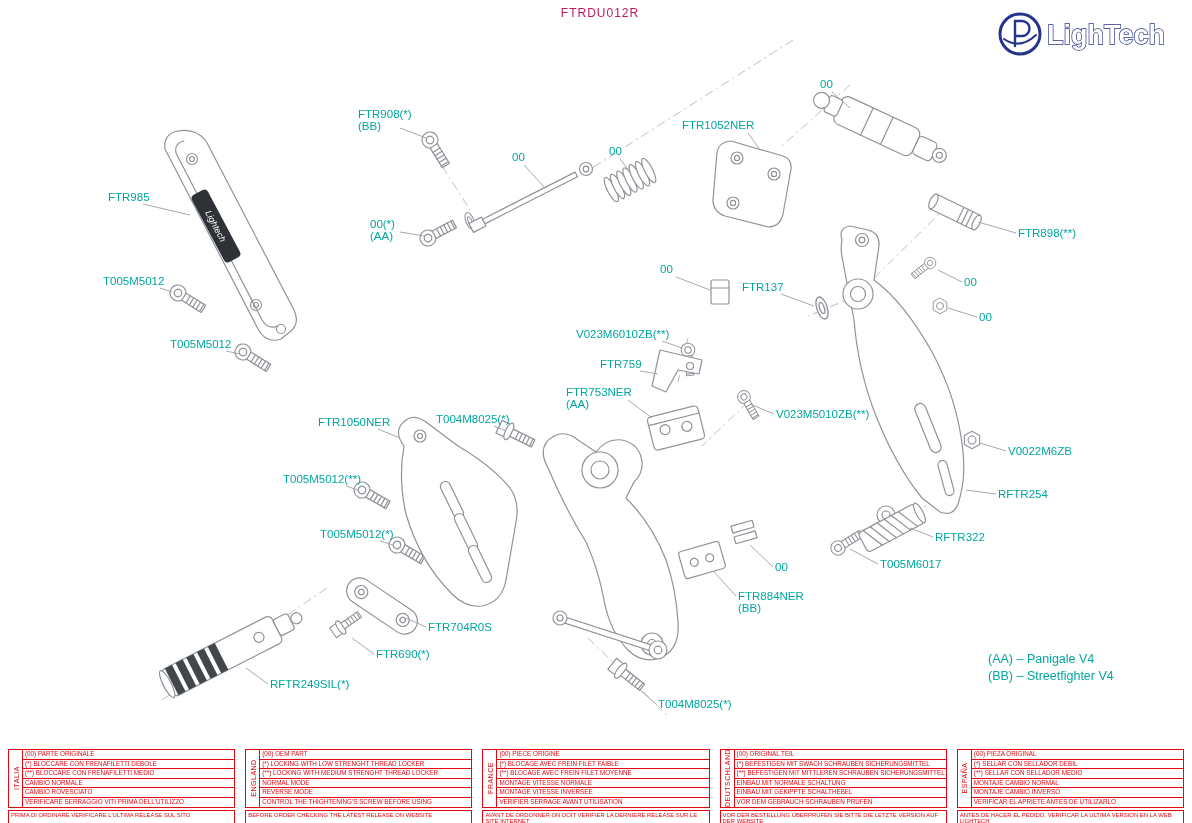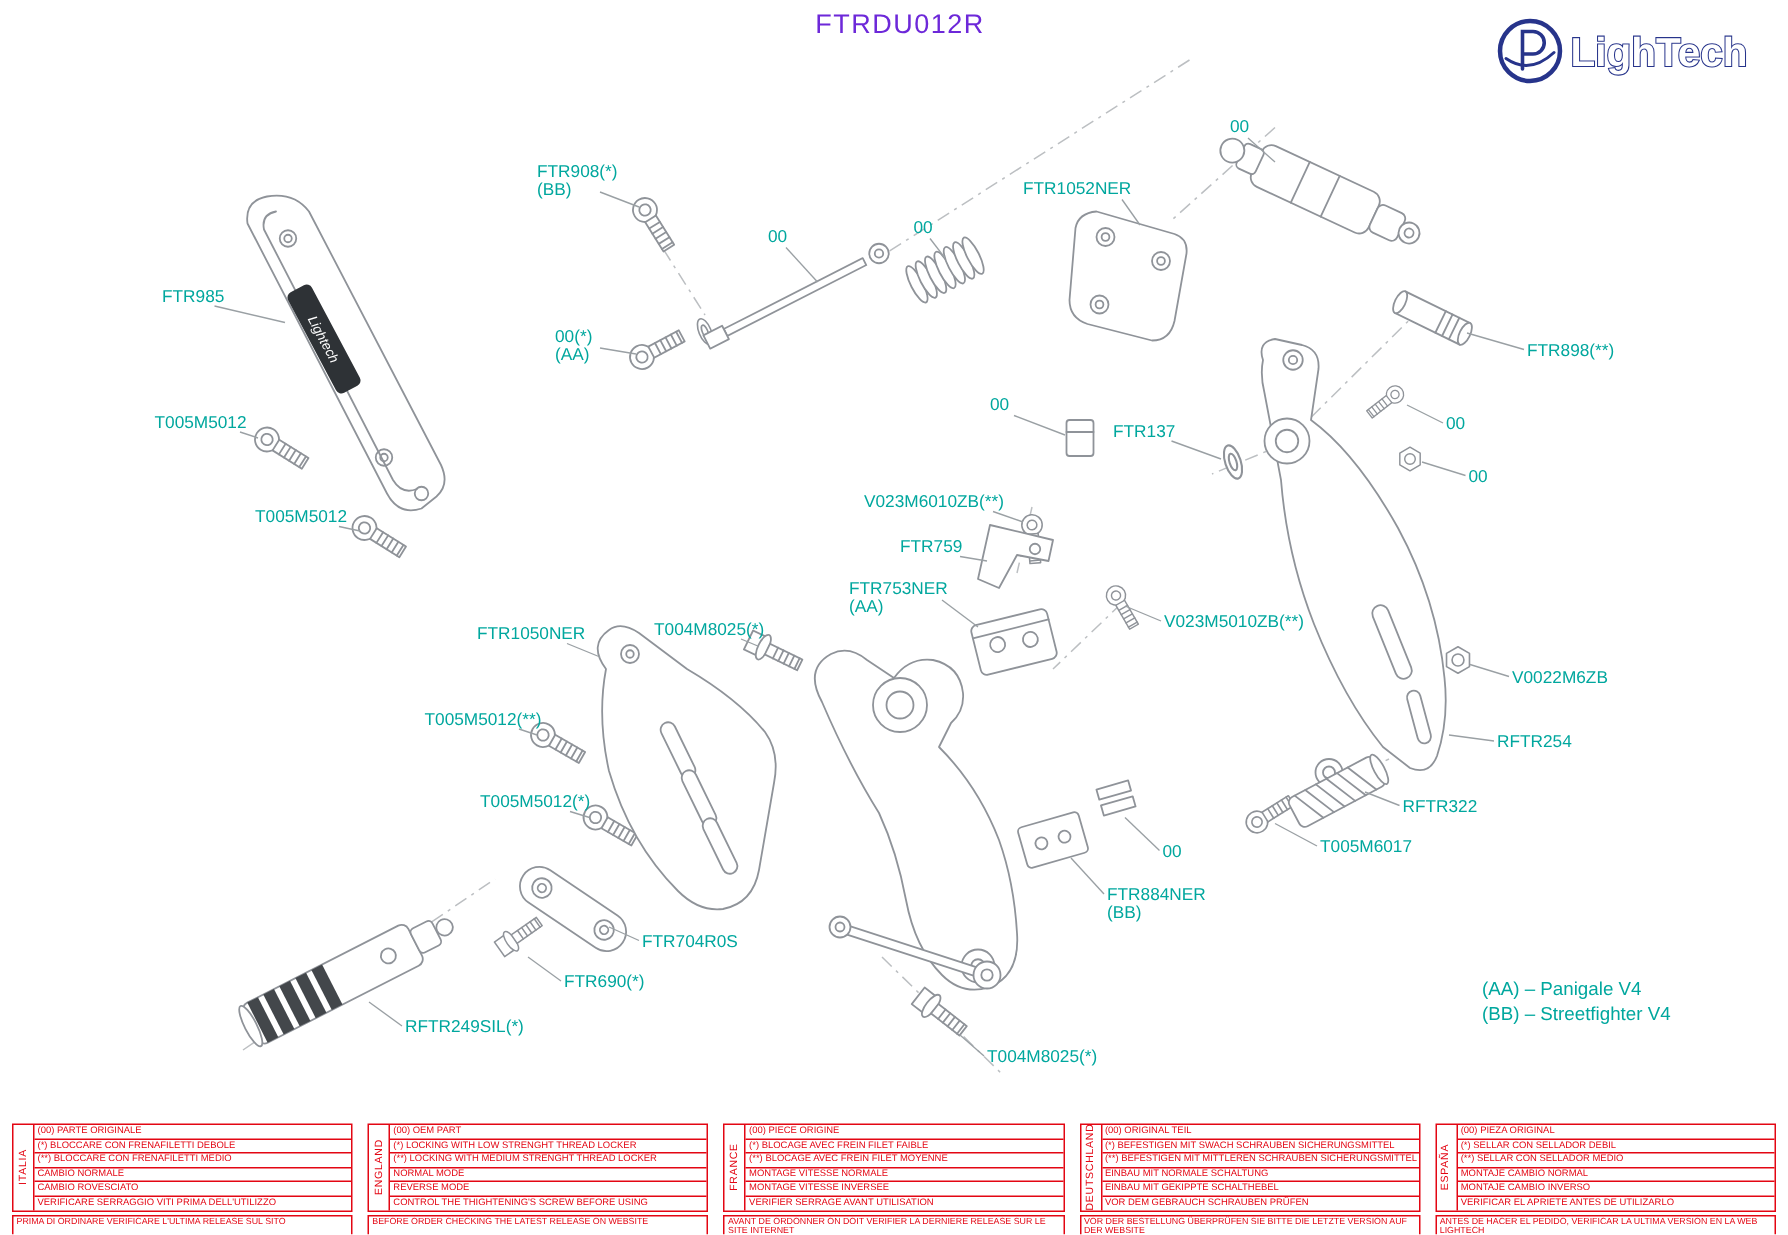--- a/index.html
+++ b/index.html
@@ -1,19 +1,19 @@
 <!DOCTYPE html>
 <html><head>
 <meta charset="utf-8">
 <style>
   html,body{margin:0;padding:0;background:#ffffff;}
   #page{position:relative;width:1192px;height:823px;background:#ffffff;overflow:hidden;
         font-family:"Liberation Sans", sans-serif;}
   #title{position:absolute;left:470px;top:6px;width:260px;text-align:center;
-         font-size:18px;letter-spacing:1px;color:#6d28d9;}
+         font-size:12px;letter-spacing:1px;color:#be185d;}
   #logo{position:absolute;right:12px;top:6px;}
   #diagram-svg{position:absolute;left:0;top:0;}
   .part-label{font-family:"Liberation Sans", sans-serif;font-size:11.5px;fill:#00A79E;}
   .note-label{font-family:"Liberation Sans", sans-serif;font-size:12.5px;fill:#00A79E;}
   .leader{stroke:#9aa0a4;stroke-width:0.9;}
   
   #legend{position:absolute;left:8px;right:8px;top:749px;display:flex;gap:10px;}
   .lang-block{flex:1;min-width:0;}
   .lang-main{display:flex;border:1px solid #E30613;}
   .lang-side{width:13px;border-right:1px solid #E30613;position:relative;flex:0 0 13px;}

